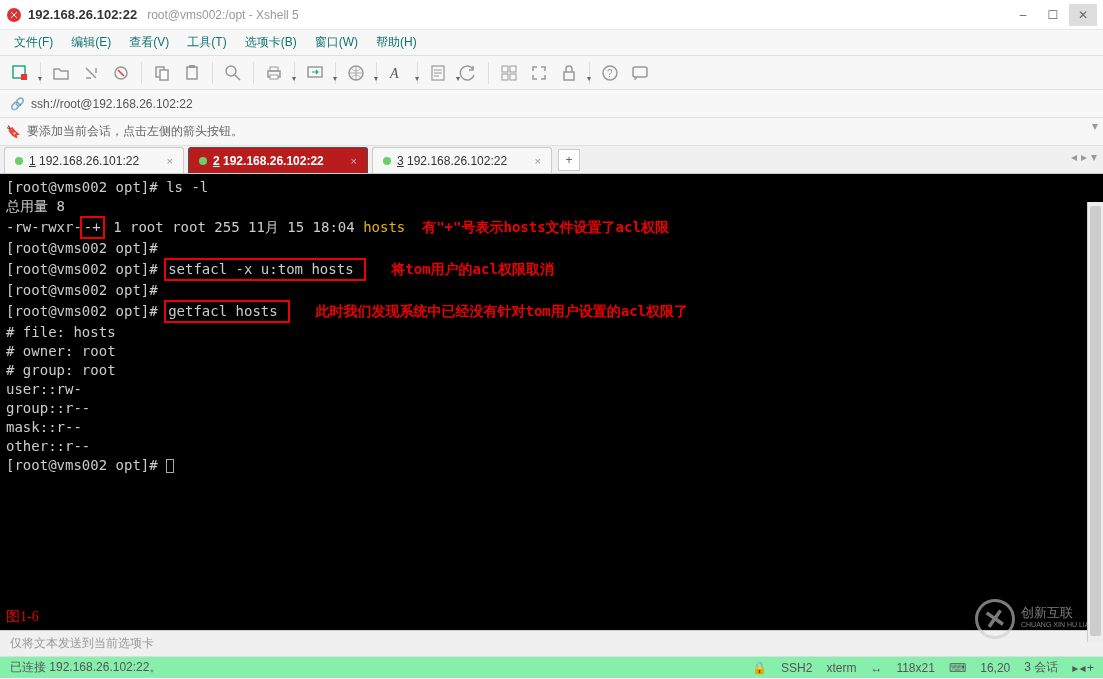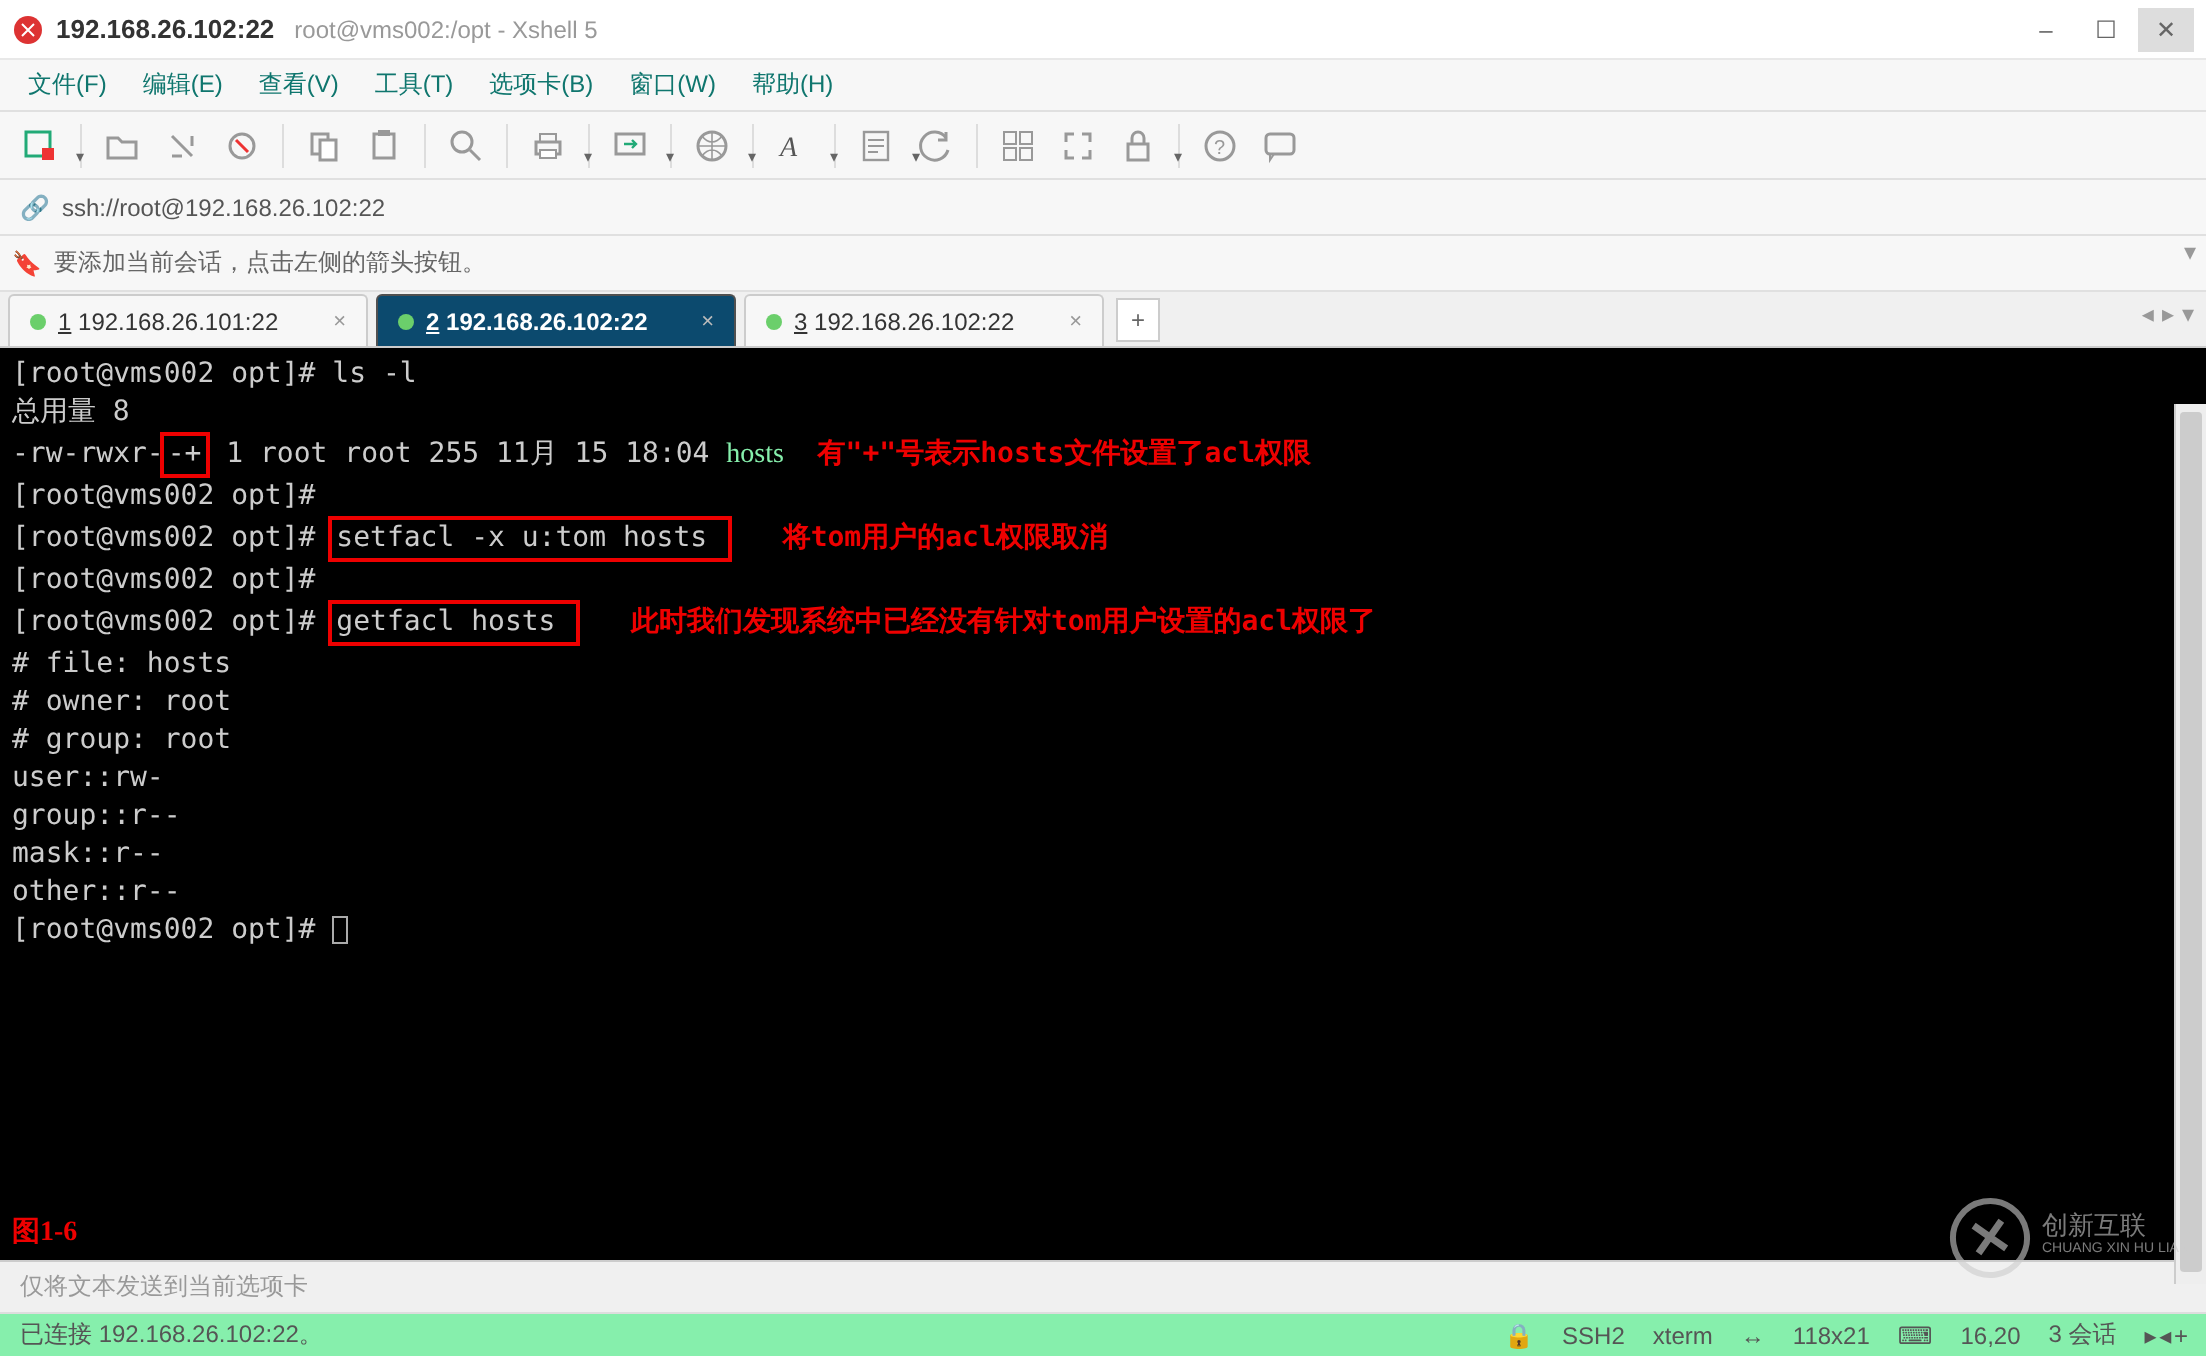--- a/index.html
+++ b/index.html
@@ -16,35 +16,35 @@
 .toolbar { height: 34px; background: #f7f7f7; display: flex; align-items: center; padding: 0 6px; gap: 2px; border-bottom: 1px solid #e0e0e0; }
 .tb-btn { width: 28px; height: 28px; display: flex; align-items: center; justify-content: center; color: #555; border-radius: 2px; position: relative; }
 .tb-btn svg { width: 18px; height: 18px; }
 .tb-sep { width: 1px; height: 22px; background: #ddd; margin: 0 4px; }
 .dd { font-size: 8px; position: absolute; right: -8px; bottom: 4px; color: #666; }
 .addressbar { height: 28px; background: #f7f7f7; display: flex; align-items: center; padding: 0 10px; gap: 6px; border-bottom: 1px solid #e0e0e0; }
 .addr-text { color: #555; }
 .hintbar { height: 28px; background: #f7f7f7; display: flex; align-items: center; padding: 0 6px; gap: 6px; border-bottom: 1px solid #e0e0e0; color: #666; }
 .tabstrip { height: 28px; background: #f0f0f0; display: flex; align-items: flex-end; padding: 0 4px; border-bottom: 1px solid #ccc; position: relative; }
 .tab { height: 26px; padding: 0 10px; display: flex; align-items: center; gap: 6px; border: 1px solid #ccc; border-bottom: none; background: #f7f7f7; margin-right: 4px; border-radius: 3px 3px 0 0; position: relative; min-width: 180px; }
-.tab-active { background: #0c4a6e; color: #fff; border-color: #505050; }
+.tab-active { background: #b91c1c; color: #fff; border-color: #505050; }
 .tab-active .tab-label { color: #fff; font-weight: bold; }
 .tab-dot { width: 8px; border-radius: 50%; background: #6bcf6b; height: 8px; }
 .tab-label { color: #333; }
 .tab-x { margin-left: auto; color: #999; font-size: 11px; }
 .tab-active .tab-x { color: #bbb; }
 .tab-add { width: 22px; height: 22px; border: 1px solid #ccc; display: flex; align-items: center; justify-content: center; color: #666; margin-left: 2px; margin-bottom: 2px; background: #fff; }
 .tab-nav { position: absolute; right: 6px; top: 4px; display: flex; gap: 4px; color: #999; }
 .terminal { background: #000; color: #ccc; font-family: "NSimSun", "SimSun", Consolas, monospace; font-size: 14px; line-height: 19px; padding: 4px 6px; height: 456px; overflow: hidden; position: relative; }
 .term-line { white-space: pre; }
-.term-green { color: #86efac; font-family: Liberation Serif, serif; }
+.term-green { color: #eab308; }
 .term-redbold { color: #e00; font-weight: bold; }
 .box-red { border: 2px solid #e00; display: inline-block; padding: 0 2px; margin-left: -2px; background: transparent; }
 .cursor { border: 1px solid #aaa; display: inline-block; width: 8px; height: 14px; vertical-align: middle; }
-.figlabel { color: #e00; font-weight: bold; position: absolute; left: 6px; bottom: 4px; font-family: "Microsoft YaHei"; }
+.figlabel { color: #e00; font-weight: normal; position: absolute; left: 6px; bottom: 4px; font-family: "Microsoft YaHei"; }
 .sendbar { height: 26px; background: #f0f0f0; border-top: 1px solid #ccc; display: flex; align-items: center; padding: 0 10px; color: #999; }
 .statusbar { height: 22px; background: #86efac; border-top: 1px solid #ddd; display: flex; align-items: center; padding: 0 10px; gap: 14px; color: #555; font-size: 12px; }
 .sb-right { margin-left: auto; display: flex; gap: 14px; align-items: center; }
 .watermark { position: absolute; right: 8px; bottom: 30px; width: 120px; height: 60px; opacity: .6; display: flex; align-items: center; gap: 6px; color: #ccc; }
 .watermark .c { font-size: 26px; font-weight: bold; border: 3px solid #ccc; border-radius: 50%; width: 40px; height: 40px; display: flex; align-items: center; justify-content: center; transform: rotate(-10deg); }
 .watermark .txt { font-size: 13px; line-height: 12px; }
 .scrollv { position: absolute; right: 0; top: 202px; width: 16px; height: 440px; background: #eee; border-left: 1px solid #ccc; }
 .scrollv-thumb { background: #ccc; height: 430px; margin: 4px 2px; border-radius: 2px; }
 .scrollh-end { position: absolute; right: 0; top: 112px; width: 16px; height: 28px; color: #999; display: flex; align-items: center; justify-content: center; }
 u { text-decoration: underline; }

